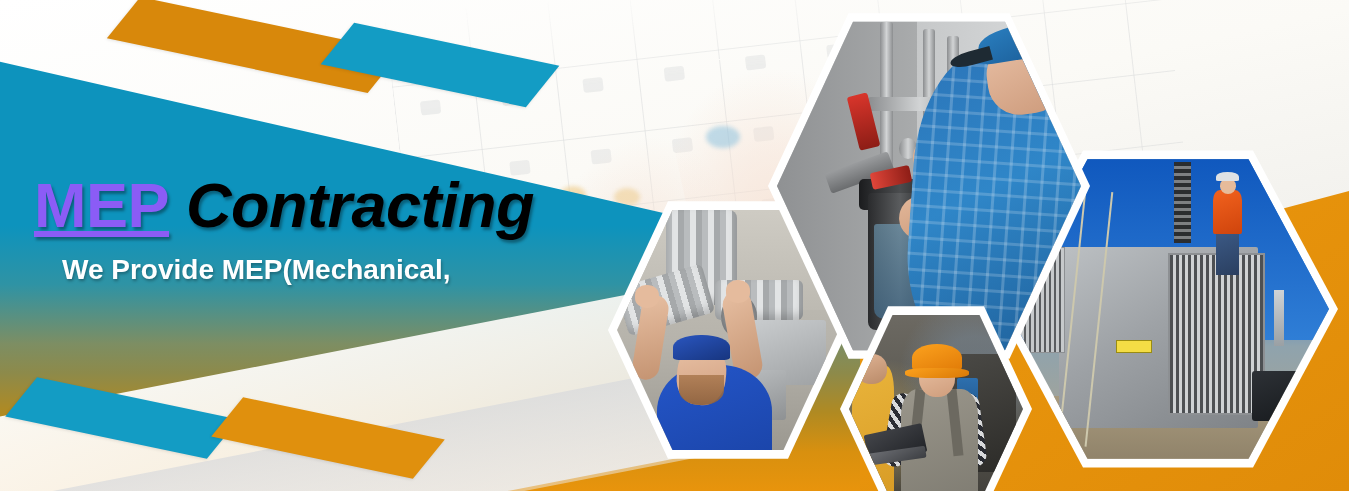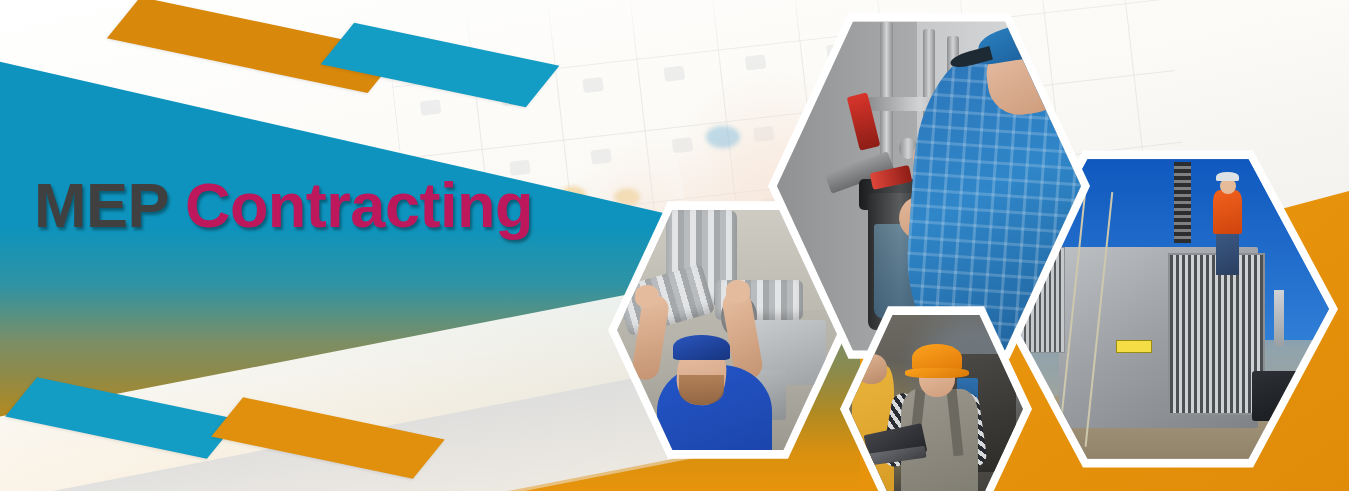--- a/index.html
+++ b/index.html
@@ -143,22 +143,22 @@
   }
 
   
   .headline{
     position:absolute; left:34px; top:174px;
     font-size:63px; font-weight:bold; letter-spacing:-0.5px;
     line-height:1;
     white-space:nowrap;
     text-shadow:2px 3px 3px rgba(0,0,0,.35);
   }
-  .headline .accent{ color:#404040; }
-  .headline .plain{ color:#be185d; }
+  .headline .accent{ color:#8b5cf6;text-decoration:underline; }
+  .headline .plain{ color:#000000;font-style:italic; }
 
   .subhead{
     position:absolute; left:62px; top:252px;
     width:540px;
     font-size:28px; font-weight:bold; color:#ffffff;
     line-height:1.32;
     text-shadow:1px 2px 3px rgba(0,0,0,.30);
   }
 
   
@@ -321,20 +321,21 @@
   <div class="left-band-shade"></div>
 
   <div class="bar bar-orange-top"></div>
   <div class="bar bar-cyan-top"></div>
   <div class="bar bar-cyan-bot"></div>
   <div class="bar bar-orange-bot"></div>
 
   <div class="headline"><span class="accent">MEP</span><span class="plain"> Contracting</span></div>
 
   <div class="subhead">
+    <div>We Provide MEP(Mechanical,</div>
   </div>
 
   <div class="hex" id="hex-hvac">
     <div class="inner">
       <div class="scene">
         <div class="hv-ceiling"></div>
         <div class="hv-duct d1"></div>
         <div class="hv-duct d2"></div>
         <div class="hv-duct d3"></div>
         <div class="hv-fan"></div>

